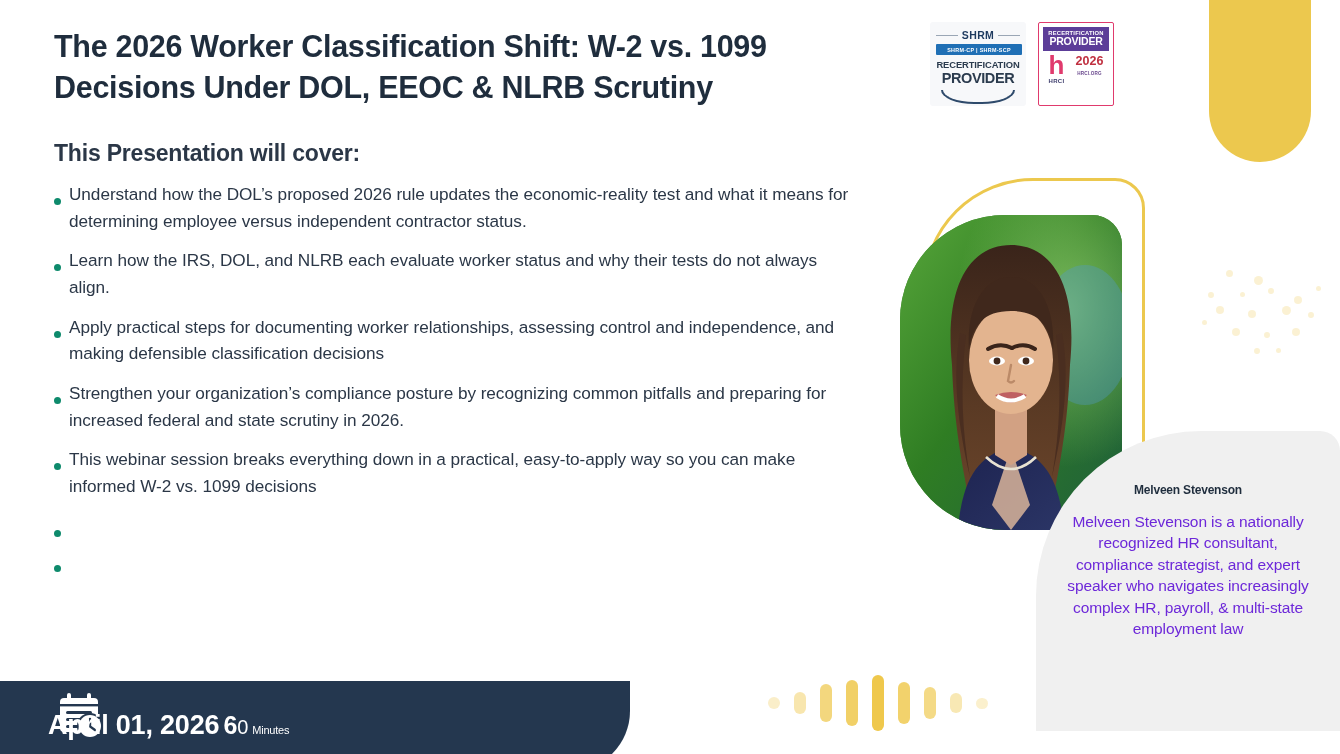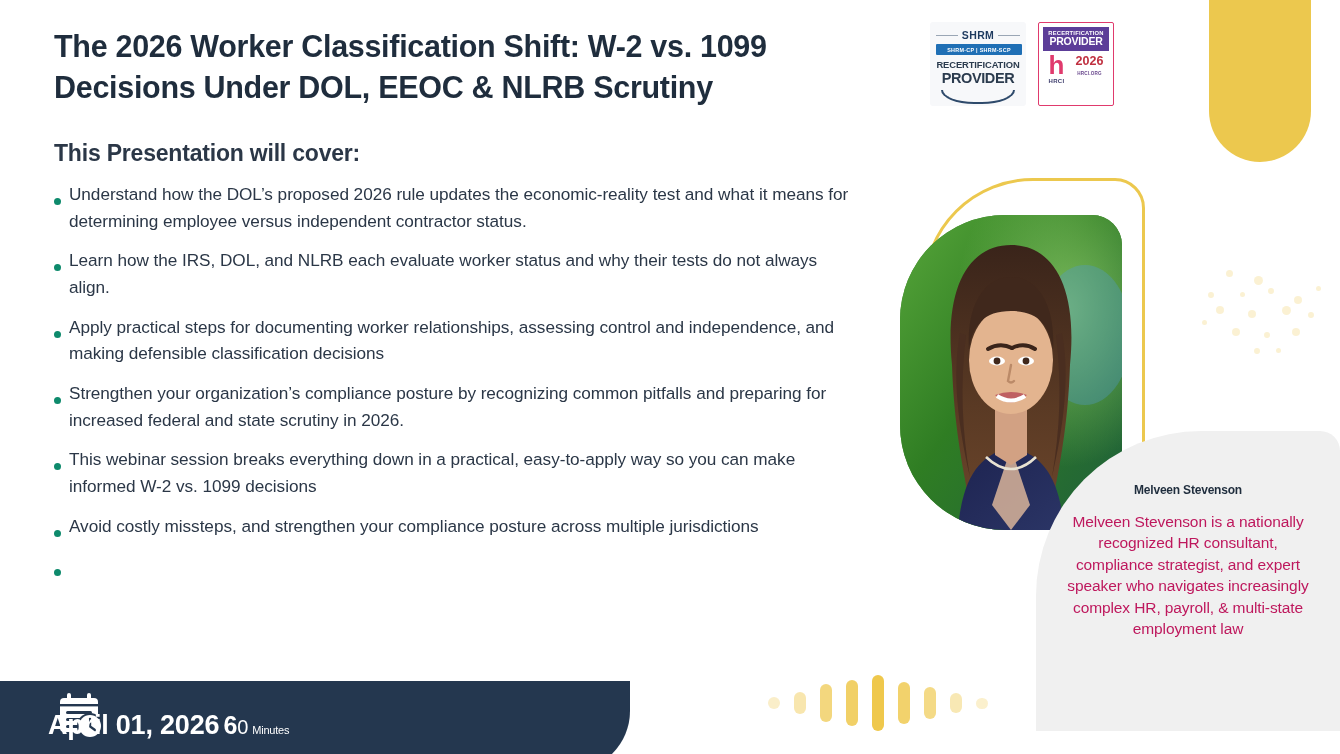--- a/index.html
+++ b/index.html
@@ -216,21 +216,21 @@
   .bio-name {
     font-size: 12px;
     font-weight: bold;
     color: #1f2d3d;
     letter-spacing: -.2px;
     margin-bottom: 14px;
   }
   .bio-text {
     font-size: 15.5px;
     line-height: 1.38;
-    color: #be185d;
+    color: #6d28d9;
     letter-spacing: -.1px;
   }
 
   
   .ghost-line {
     position: absolute;
     left: 108px; top: 702px;
     font-size: 19px;
     color: rgba(120,132,150,.30);
     letter-spacing: -.2px;
@@ -330,21 +330,21 @@
   <h1 class="title">The 2026 Worker Classification Shift: W-2 vs. 1099 Decisions Under DOL, EEOC &amp; NLRB Scrutiny</h1>
 
   <h2 class="subhead">This Presentation will cover:</h2>
 
   <div class="bullets" id="bullets">
       <div class="bullet"><span class="dot"></span><span class="txt">Understand how the DOL’s proposed 2026 rule updates the economic-reality test and what it means for determining employee versus independent contractor status.</span></div>
       <div class="bullet"><span class="dot"></span><span class="txt">Learn how the IRS, DOL, and NLRB each evaluate worker status and why their tests do not always align.</span></div>
       <div class="bullet"><span class="dot"></span><span class="txt">Apply practical steps for documenting worker relationships, assessing control and independence, and making defensible classification decisions</span></div>
       <div class="bullet"><span class="dot"></span><span class="txt">Strengthen your organization’s compliance posture by recognizing common pitfalls and preparing for increased federal and state scrutiny in 2026.</span></div>
       <div class="bullet"><span class="dot"></span><span class="txt">This webinar session breaks everything down in a practical, easy-to-apply way so you can make informed W-2 vs. 1099 decisions</span></div>
-      <div class="bullet"><span class="dot"></span><span class="txt">Avoid costly missteps, and strengthen your compliance posture across multiple jurisdictions</span></div>
+      <div class="bullet"><span class="dot"></span></div>
       <div class="bullet"><span class="dot"></span><span class="txt"></span></div>
     </div>
 
   <div class="photo-frame"></div>
 
   <div class="photo">
     <svg viewBox="0 0 222 315" preserveAspectRatio="xMidYMid slice" aria-hidden="true">
       <defs>
         <linearGradient id="bg" x1="0" y1="0" x2="1" y2="1">
           <stop offset="0%" stop-color="#57a63a"></stop>

